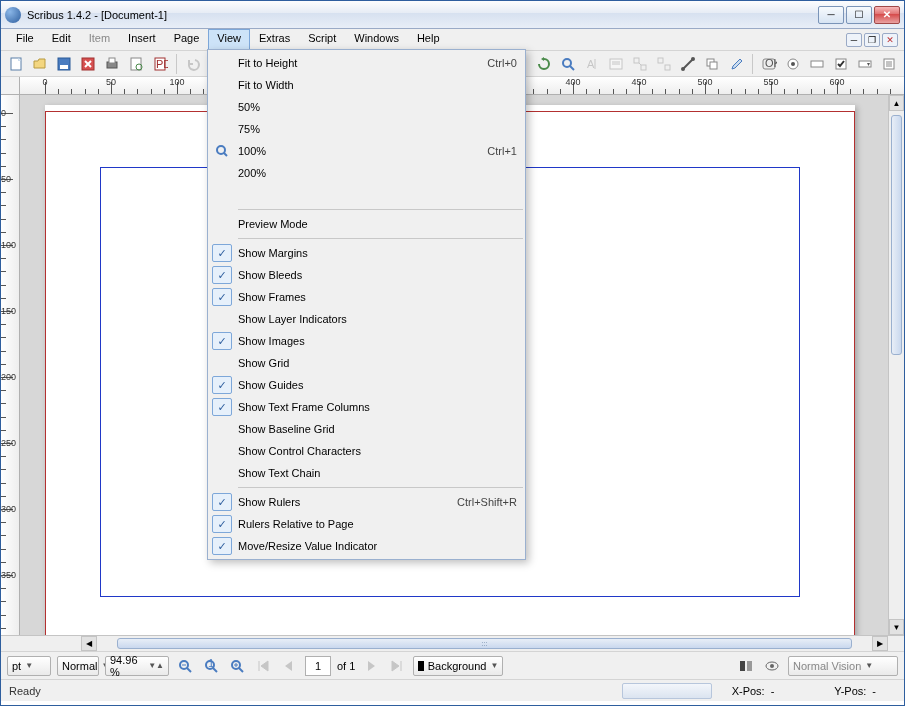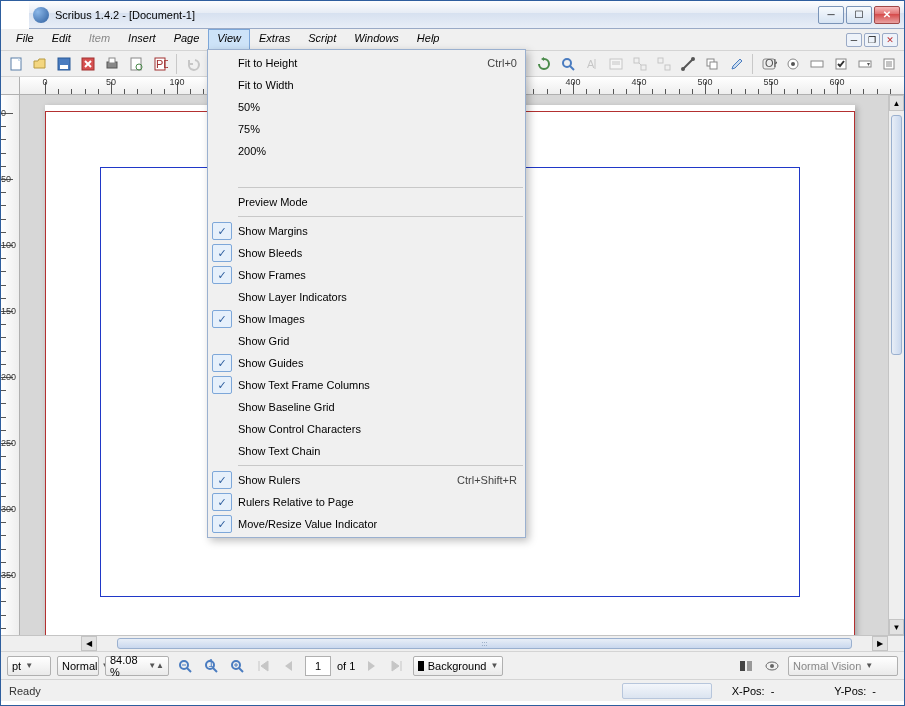--- a/index.html
+++ b/index.html
@@ -1,24 +1,24 @@
 <!DOCTYPE html>
 <html><head>
 <meta charset="utf-8">
 <style>
 * { box-sizing: border-box; margin: 0; padding: 0; font-family: "Segoe UI", Tahoma, sans-serif; font-size: 11px; }
 body { background: #fff; width: 905px; height: 706px; overflow: hidden; border: 1px solid #2e5e9e; }
-.titlebar { height: 28px; background: linear-gradient(#fdfdfe,#e6ecf5 45%,#d7e1f0 46%,#e8eef7); display: flex; align-items: center; padding: 0 4px; border-bottom: 1px solid #9aaac6; margin-left: 28px; }
+.titlebar { height: 28px; background: linear-gradient(#fdfdfe,#e6ecf5 45%,#d7e1f0 46%,#e8eef7); display: flex; align-items: center; padding: 0 4px; border-bottom: 1px solid #9aaac6; }
 .titlebar .app-icon { width: 16px; height: 16px; border-radius: 50%; background: radial-gradient(circle at 30% 30%,#8bb7e8,#2e5e9e); margin-right: 6px; flex-shrink:0; }
 .titlebar .title { flex: 1; color: #000; }
 .win-btns { display: flex; gap: 2px; }
 .win-btn { width: 26px; height: 18px; border: 1px solid #7a94b8; border-radius: 2px; background: linear-gradient(#f7fafd,#d7e4f3); display:flex; align-items:center; justify-content:center; font-size:10px; }
 .win-btn.close { background: linear-gradient(#f7b9b9,#e07070 45%,#d64c4c 46%,#e9a2a2); border-color:#a04848; color:#fff; font-weight:bold; }
 .menubar { height: 22px; background: #f0f0f0; display: flex; align-items: stretch; padding: 0 6px; border-bottom:1px solid #d4d4d4; position:relative; }
-.menubar .item { padding: 3px 9px; color:#000; cursor:default;font-style:italic; }
+.menubar .item { padding: 3px 9px; color:#000; cursor:default; }
 .menubar .item.disabled { color:#888; }
 .menubar .item.open { background:#cde3f8; border:1px solid #7da7d9; border-bottom:none; padding:2px 8px 16px 8px; position:relative; z-index:5; }
 .menubar .mdi-btns { margin-left:auto; display:flex; align-items:center; gap:2px; }
 .menubar .mdi-btns .mbtn { width:16px; height:14px; border:1px solid #9aaac6; background:#eef3fa; font-size:9px; display:flex; align-items:center; justify-content:center; border-radius:2px; }
 .menubar .mdi-btns .mbtn.close { color:#c03030; }
 .toolbar { height: 26px; background: #f0f0f0; border-bottom:1px solid #d4d4d4; display:flex; align-items:center; padding:0 4px; gap:2px; overflow:hidden; }
 .tbtn { width:22px; height:22px; display:flex; align-items:center; justify-content:center; border:1px solid transparent; border-radius:2px; }
 .tbtn.disabled { opacity:.4; }
 .tsep { width:1px; height:20px; background:#c8c8c8; margin:0 3px; }
 .ruler-area { height:18px; background:#fff; display:flex; border-bottom:1px solid #b0b0b0; }
@@ -422,21 +422,21 @@
 <div class="statusbar1">
   <div class="select" style="width:44px">
       <span>pt</span>
       <span class="arrow">▼</span>
     </div>
   <div class="select" style="width:42px">
       <span>Normal</span>
       <span class="arrow">▼</span>
     </div>
   <div class="select" style="width:64px">
-      <span>84.08 %</span>
+      <span>94.96 %</span>
       <span class="arrow">▼▲</span>
     </div>
   <div class="sbtn">
       <svg width="16" height="16">
         <circle cx="7" cy="7" r="4" fill="none" stroke="#4a7cc0" stroke-width="2"></circle>
         <line x1="10" y1="10" x2="14" y2="14" stroke="#4a7cc0" stroke-width="2"></line>
         <line x1="5" y1="7" x2="9" y2="7" stroke="#4a7cc0"></line>
       </svg>
     </div>
   <div class="sbtn">
@@ -528,20 +528,30 @@
     </div>
   <div class="mrow">
       <div class="mcheck"></div>
       <span class="mlabel">50%</span>
     </div>
   <div class="mrow">
       <div class="mcheck"></div>
       <span class="mlabel">75%</span>
     </div>
   <div class="mrow">
+      <div class="mcheck icon">
+        <svg width="14" height="14">
+          <circle cx="6" cy="6" r="4" fill="none" stroke="#4a7cc0" stroke-width="2"></circle>
+          <line x1="9" y1="9" x2="12" y2="12" stroke="#4a7cc0" stroke-width="2"></line>
+        </svg>
+      </div>
+      <span class="mlabel">100%</span>
+      <span class="mshortcut">Ctrl+1</span>
+    </div>
+  <div class="mrow">
       <div class="mcheck"></div>
       <span class="mlabel">200%</span>
     </div>
   <div class="mrow">
       <div class="mcheck"></div>
     </div>
   <div class="msep"></div>
   <div class="mrow">
       <div class="mcheck"></div>
       <span class="mlabel">Preview Mode</span>

